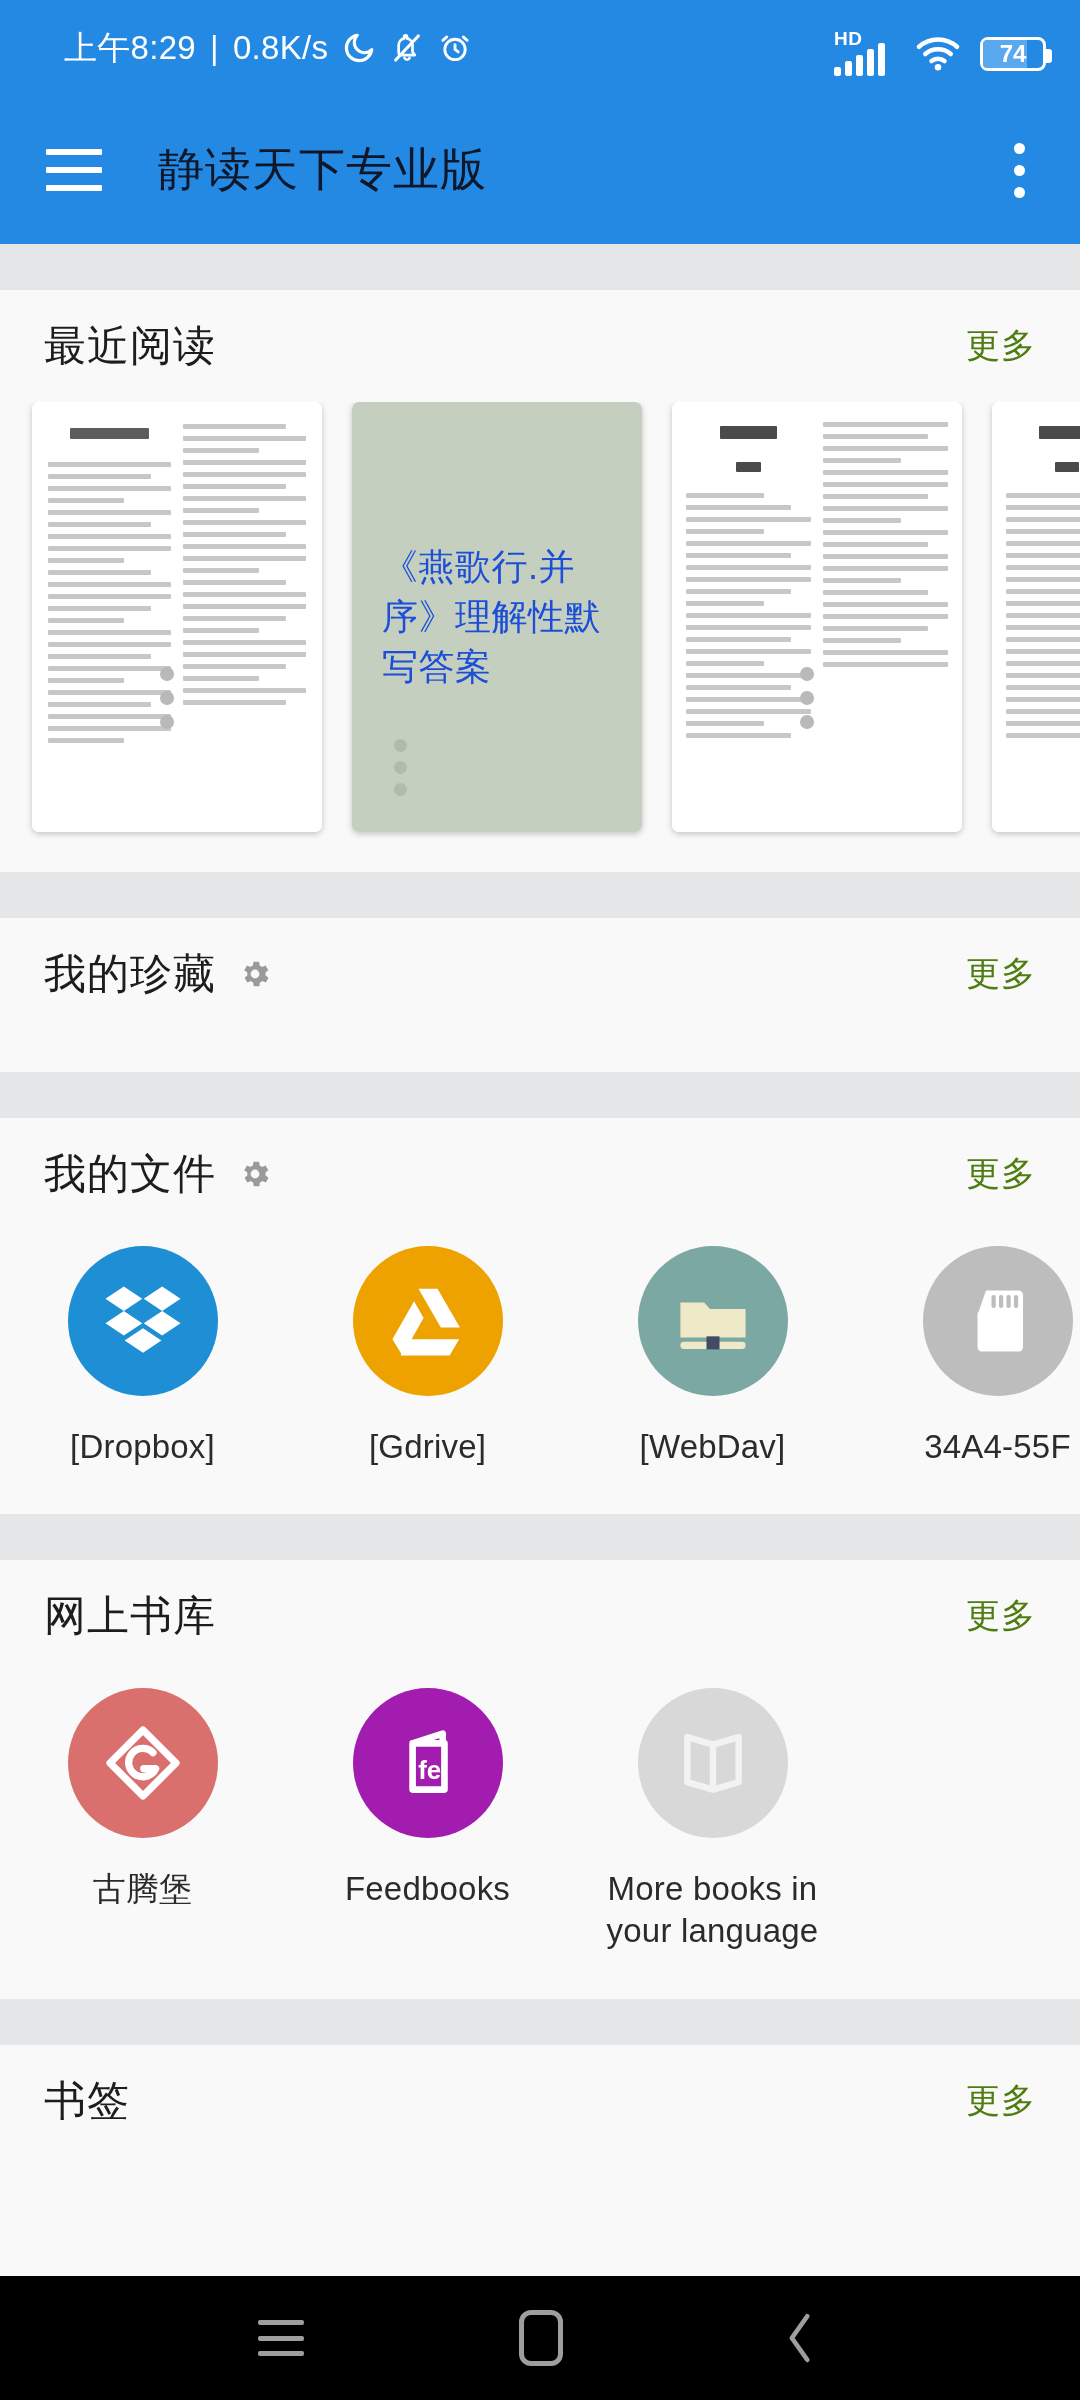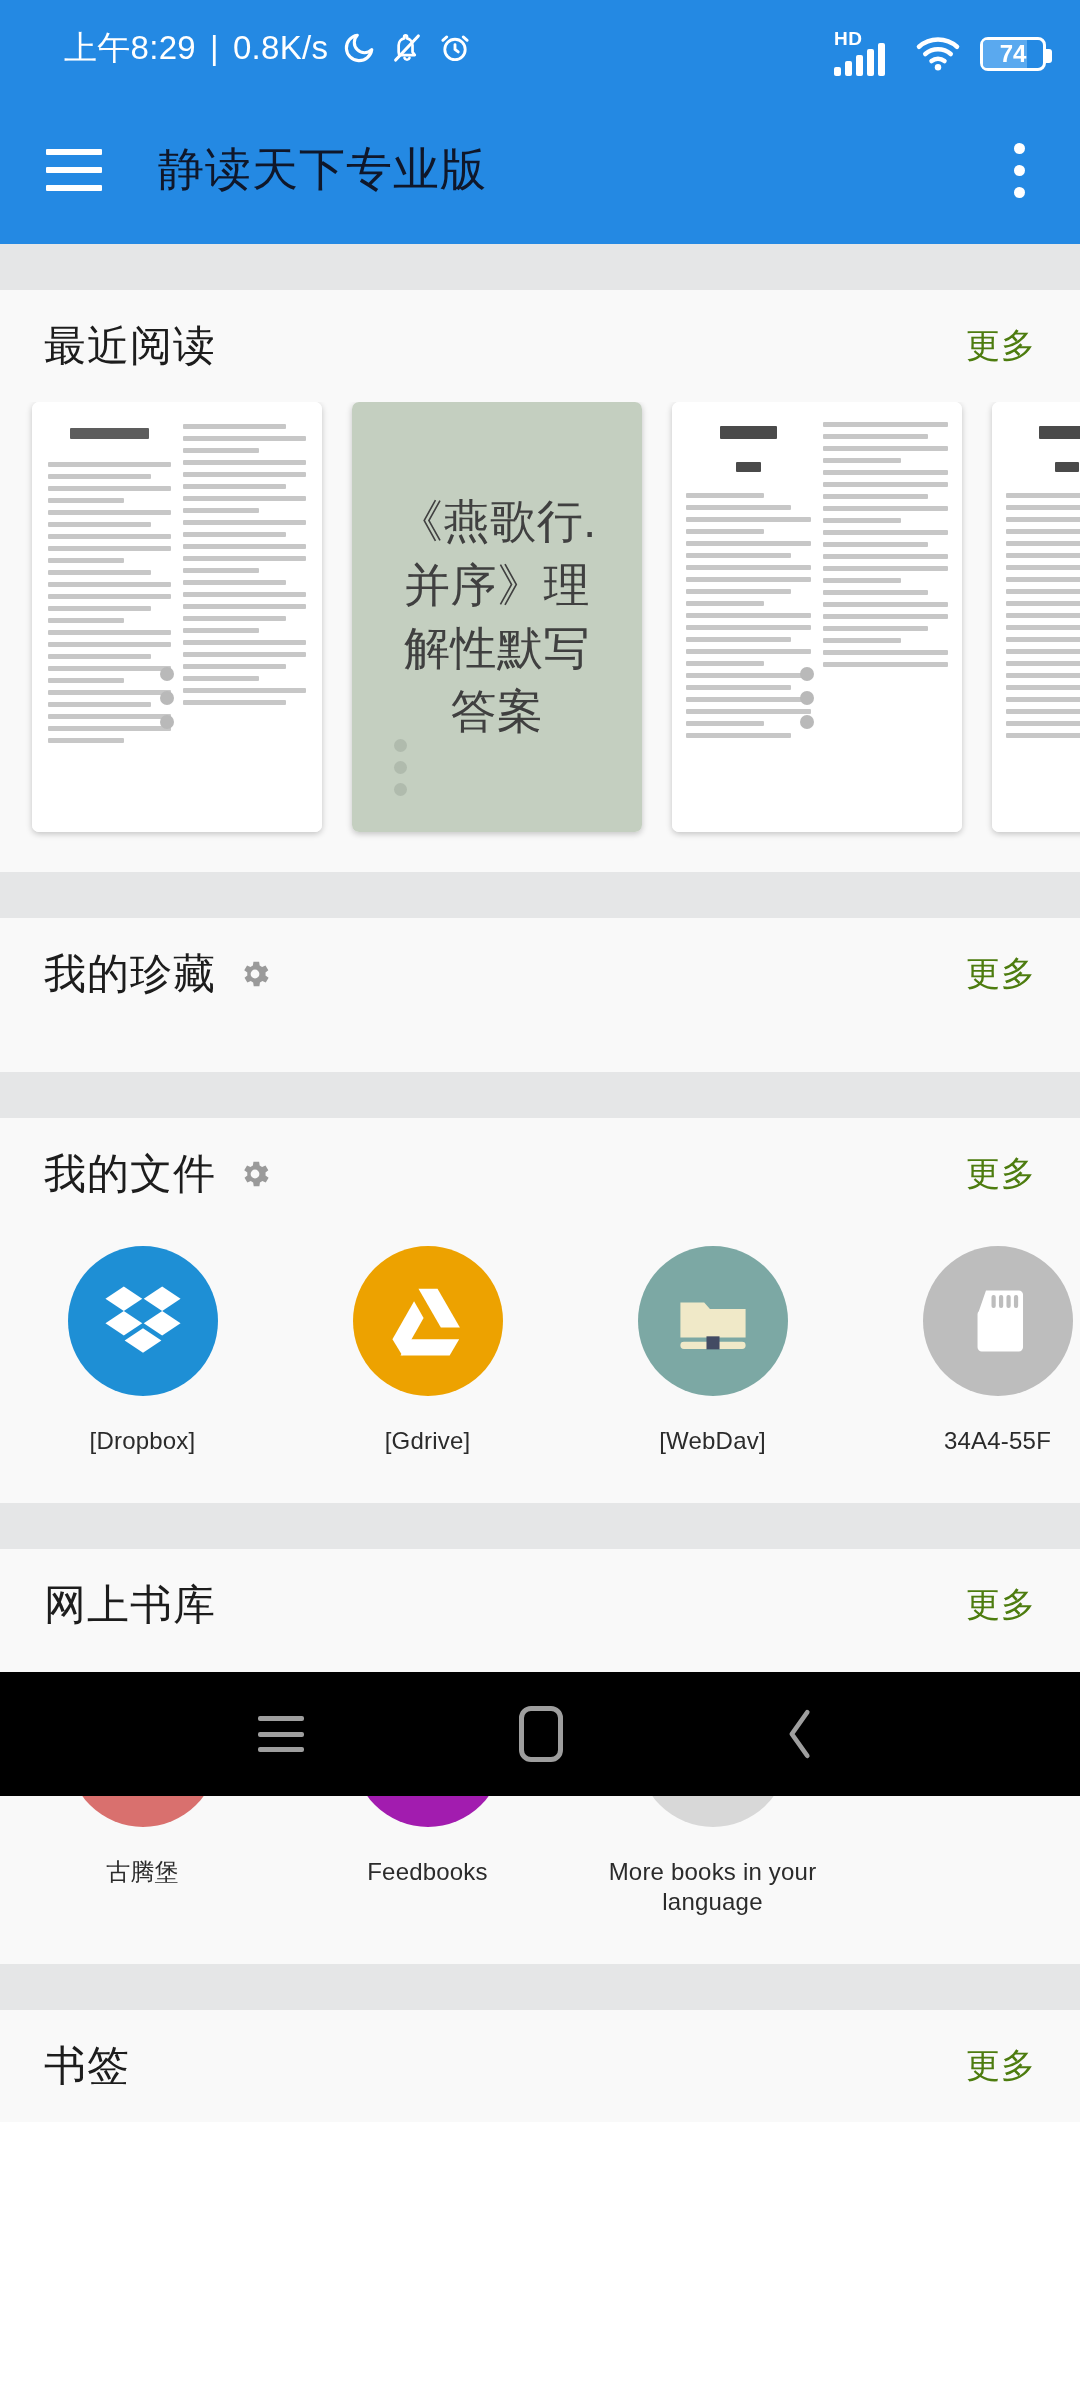--- a/index.html
+++ b/index.html
@@ -2,21 +2,21 @@
 <html><head>
 <meta charset="utf-8">
 <style>
   * { margin:0; padding:0; box-sizing:border-box; }
   html, body {
     width:1080px; height:2400px;
     background:#ffffff;
     font-family:"Liberation Sans","DejaVu Sans",sans-serif;
     overflow:hidden;
   }
-  #screen { position:relative; width:1080px; height:1796px; background:#f9f9f9; }
+  #screen { position:relative; width:1080px; height:2400px; background:#f9f9f9; }
 
   
   .statusbar {
     height:96px; background:#2489e3; color:#fff;
     display:flex; align-items:center; justify-content:space-between;
     padding:0 34px 0 64px;
   }
   .sb-left { display:flex; align-items:center; gap:14px; font-size:33px; letter-spacing:.3px; }
   .sb-time { font-weight:400; white-space:nowrap; }
   .sb-right { display:flex; align-items:center; gap:18px;margin-top:12px; }
@@ -90,38 +90,38 @@
   .doc2 .hd2 { width:20%; height:10px; background:#4a4a4a; margin:0 auto 14px auto; border-radius:1px;}
 
   .cover-text {
     width:100%; height:100%;
     background:#c4cfc0;
     display:flex; align-items:center; justify-content:center;
     padding:0 30px;
     position:relative;
   }
   .cover-text span {
-    font-size:46px; color:#404040; line-height:1.38; text-align:center;
+    font-size:36px; color:#1d4ed8; line-height:1.38; text-align:left;
     letter-spacing:.5px;
   }
   .cover-dots { position:absolute; left:42px; bottom:36px; display:flex; flex-direction:column; gap:9px; }
   .cover-dots i { width:13px; height:13px; border-radius:50%; background:#b0bbad; display:block; }
 
   .doc-dots { position:absolute; left:44%; bottom:24%; display:flex; flex-direction:column; gap:10px; }
   .doc-dots i { width:14px; height:14px; border-radius:50%; background:#b9b9b9; display:block; }
 
   
   .tiles { display:flex; padding:16px 0 46px 0; overflow:hidden; }
   .tile { flex:0 0 auto; width:285px; display:flex; flex-direction:column; align-items:center; }
   .tile .circle {
     width:150px; height:150px; border-radius:50%;
     display:flex; align-items:center; justify-content:center;
   }
   .tile .label {
-    margin-top:30px; font-size:24px; color:#2b2b2b; text-align:center;
+    margin-top:30px; font-size:33px; color:#2b2b2b; text-align:center;
     line-height:1.28; letter-spacing:.2px; white-space:nowrap;
   }
   .tile .label.wrap { white-space:normal; width:270px; }
 
   
   .navbar {
     position:absolute; left:0; bottom:0; width:1080px; height:124px;
     background:#000; display:flex; align-items:center; justify-content:space-around;
     padding:0 150px;
   }

